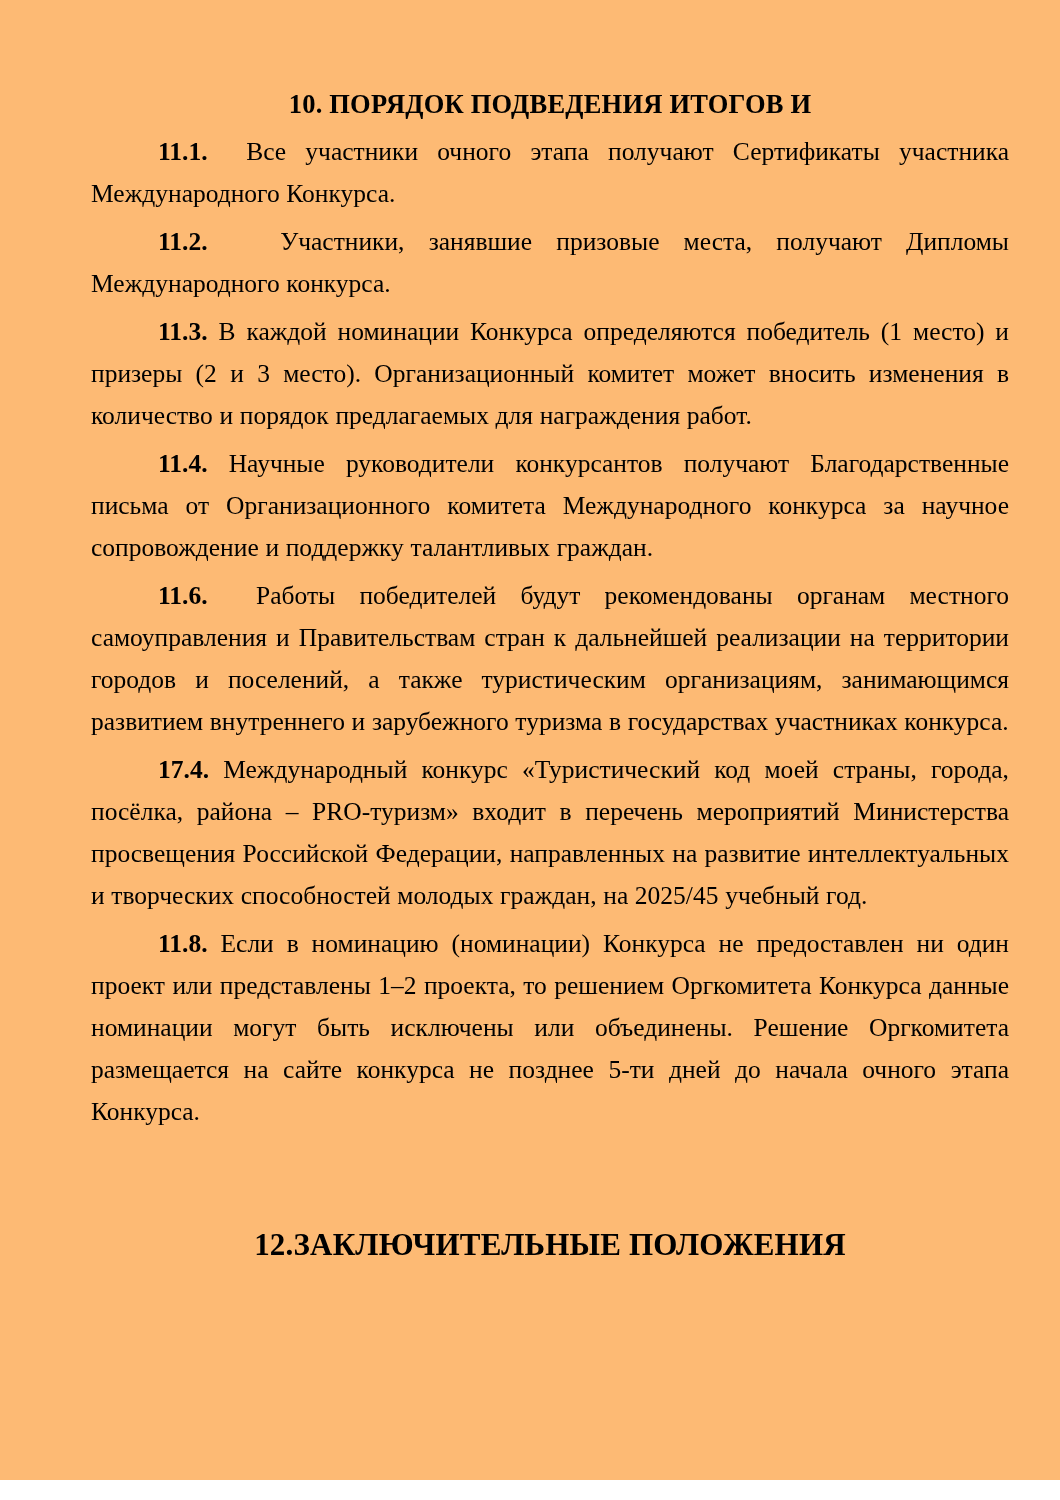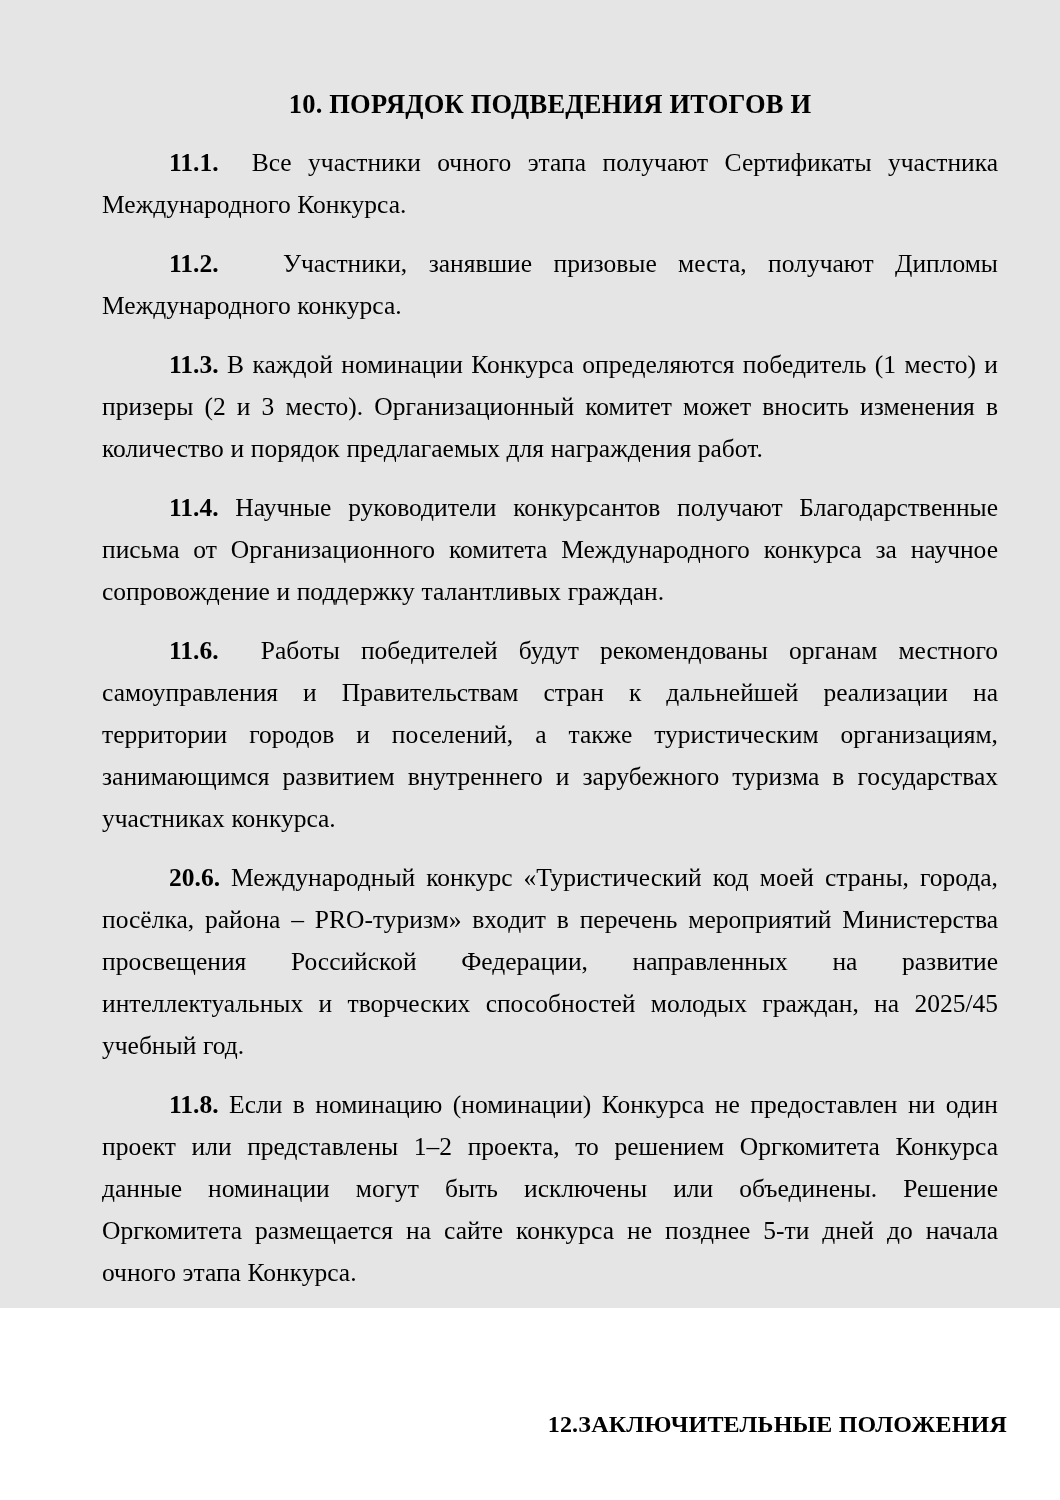--- a/index.html
+++ b/index.html
@@ -11,22 +11,22 @@
   body {
     width: 1060px;
     height: 1500px;
     font-family: "Liberation Serif", "DejaVu Serif", serif;
     color: #000000;
     overflow: hidden;
   }
   .page {
     position: relative;
     width: 1060px;
-    height: 1308px;
-    background: #e5e5e5;
+    height: 1480px;
+    background: #fdba74;
     box-sizing: border-box;
     padding: 0;
   }
   .content {
     position: absolute;
     left: 85px;
     top: 0;
     width: 930px;
   }
 
@@ -41,35 +41,35 @@
     padding: 0;
   }
   .doc-title .title-line {
     display: block;
   }
   .title-block {
     padding-top: 83px;
   }
 
   .section-heading {
-    text-align: right;
+    text-align: center;
     font-weight: bold;
-    font-size: 24px;
+    font-size: 31px;
     line-height: 42px;
     letter-spacing: 0.2px;
-    margin: 8px;
+    margin: 1px;
   }
 
   
   .para {
     font-size: 25.5px;
     line-height: 42px;
     text-align: justify;
     text-justify: inter-word;
-    margin: 17px;
+    margin: 6px;
     text-indent: 67px;
     hyphens: none;
     word-spacing: 0.3px;
   }
   .para .num {
     font-weight: bold;
   }
   .para.indent-wide {
     text-indent: 72px;
   }
@@ -95,21 +95,21 @@
 
     <p class="para"><span class="num">11.2.</span>&nbsp;&nbsp; <span>Участники, занявшие призовые места, получают Дипломы Международного конкурса.</span></p>
 
     <p class="para"><span class="num">11.3.</span> <span>В каждой номинации Конкурса определяются победитель (1 место) и призеры (2 и 3 место). Организационный комитет может вносить изменения в количество и порядок предлагаемых для награждения работ.</span></p>
 
     <p class="para"><span class="num">11.4.</span> <span>Научные руководители конкурсантов получают Благодарственные письма от Организационного комитета Международного конкурса за научное сопровождение и поддержку талантливых граждан.</span></p>
 
 
     <p class="para"><span class="num">11.6.</span>&nbsp; <span>Работы победителей будут рекомендованы органам местного самоуправления и Правительствам стран к дальнейшей реализации на территории городов и поселений, а также туристическим организациям, занимающимся развитием внутреннего и зарубежного туризма в государствах участниках конкурса.</span></p>
 
-    <p class="para"><span class="num">20.6.</span> <span>Международный конкурс «Туристический код моей страны, города, посёлка, района – PRO-туризм» входит в перечень мероприятий Министерства просвещения Российской Федерации, направленных на развитие интеллектуальных  и творческих  способностей  молодых  граждан,  на  2025/45 учебный год.</span></p>
+    <p class="para"><span class="num">17.4.</span> <span>Международный конкурс «Туристический код моей страны, города, посёлка, района – PRO-туризм» входит в перечень мероприятий Министерства просвещения Российской Федерации, направленных на развитие интеллектуальных  и творческих  способностей  молодых  граждан,  на  2025/45 учебный год.</span></p>
 
     <p class="para"><span class="num">11.8.</span> <span>Если в номинацию (номинации) Конкурса не предоставлен ни один проект или представлены 1–2 проекта, то решением Оргкомитета Конкурса данные номинации могут быть исключены или объединены. Решение Оргкомитета размещается на сайте конкурса не позднее 5-ти дней до начала очного этапа Конкурса.</span></p>
 
     <div class="gap-2"></div>
 
     <h2 class="section-heading">12.ЗАКЛЮЧИТЕЛЬНЫЕ ПОЛОЖЕНИЯ</h2>
 
     <div class="gap-1"></div>
 
 

